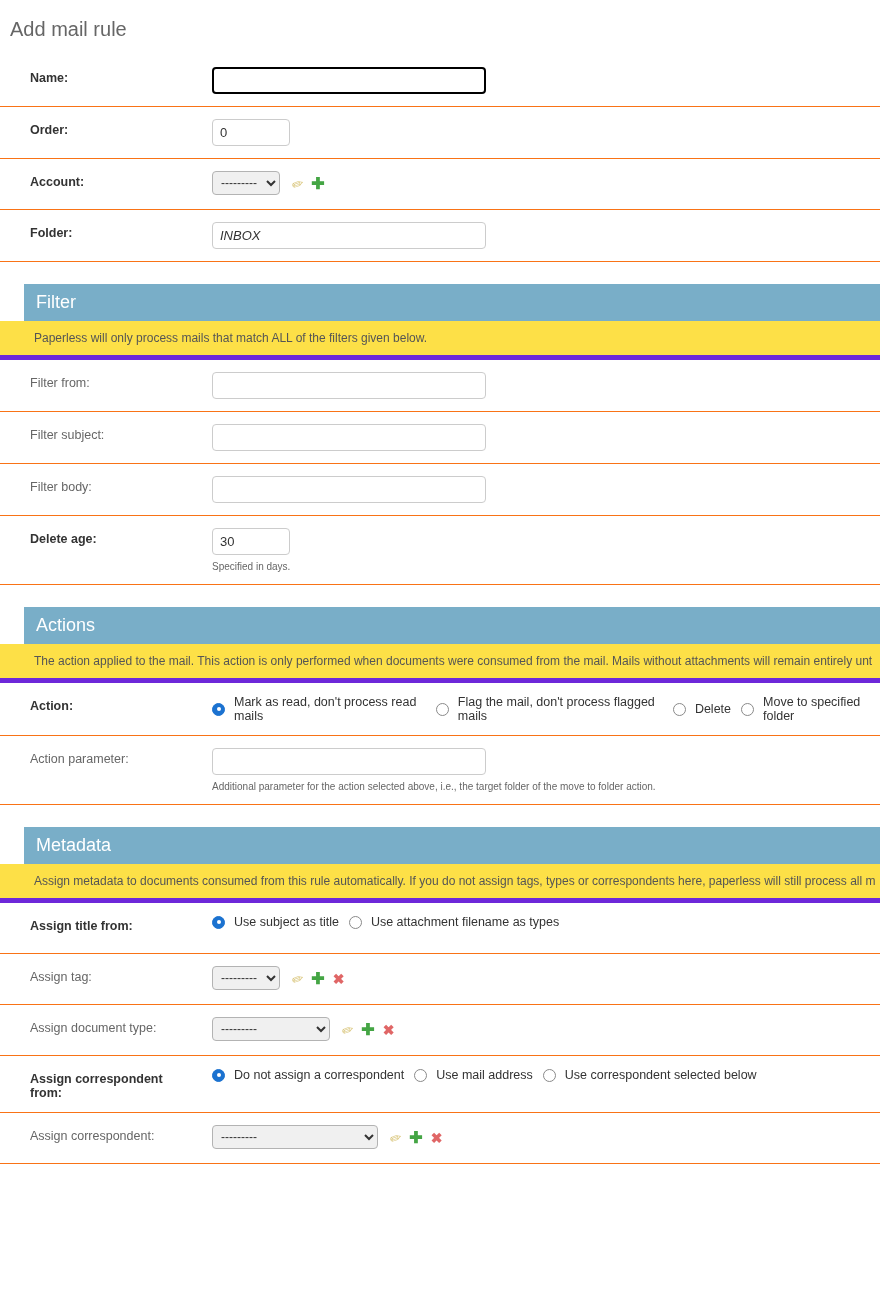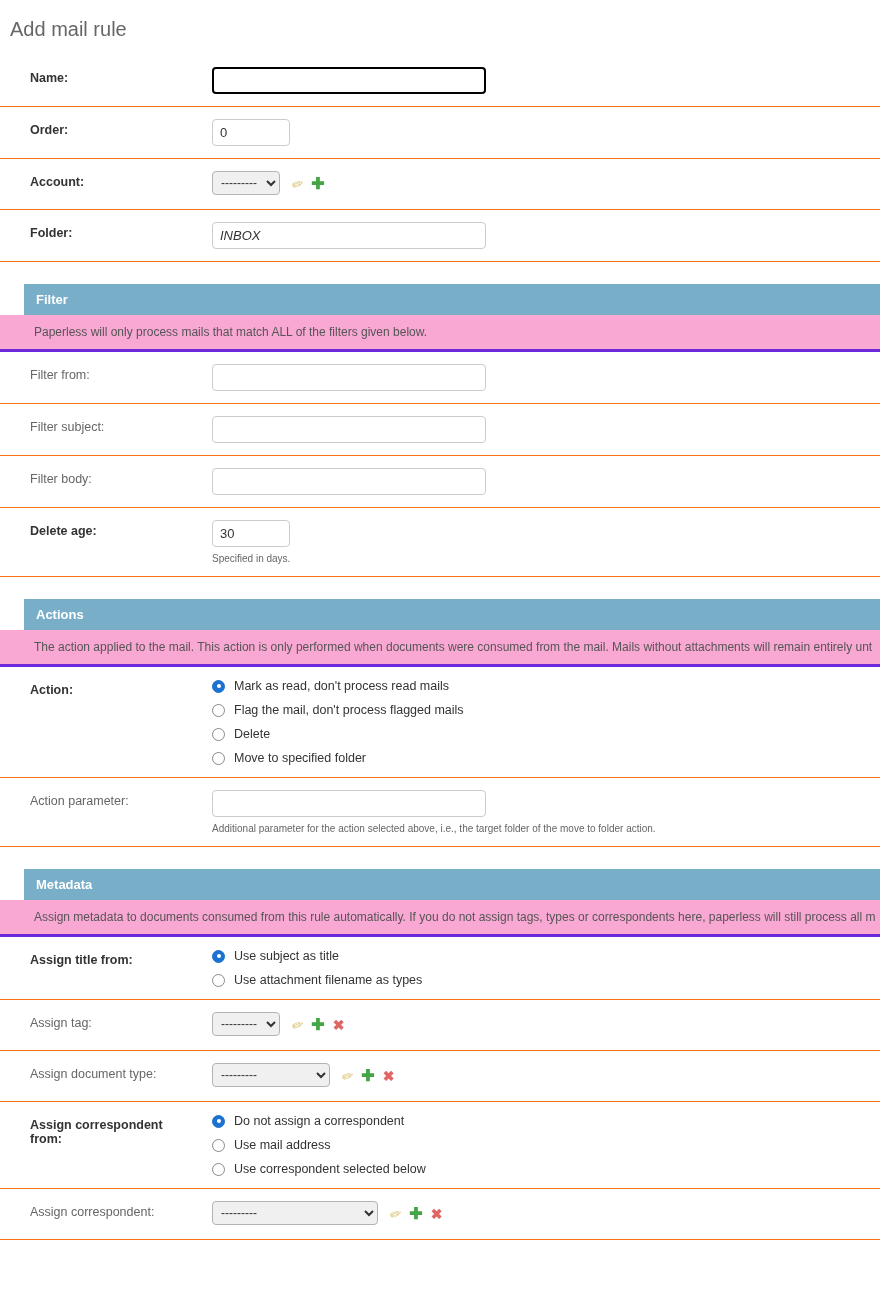--- a/index.html
+++ b/index.html
@@ -97,41 +97,41 @@
     line-height: 1;
     cursor: pointer;
   }
   .ico-edit { color: #d9c57a; transform: rotate(-20deg); }
   .ico-add { color: #44a544; font-weight: bold; font-size: 16px; }
   .ico-del { color: #e06666; font-weight: bold; font-size: 14px; }
 
   .section-header {
     background: #79aec8;
     color: #ffffff;
-    font-size: 13px;
+    font-size: 18px;
     padding: 8px 12px 8px 12px;
     margin: 22px 0 0 24px;
-    font-weight: bold;
+    font-weight: normal;
   }
   .section-note {
     font-size: 12px;
     color: #555555;
     padding: 10px 6px 10px 34px;
-    border-bottom: 3px solid #6d28d9;
-    background: #f9a8d4;
+    border-bottom: 5px solid #6d28d9;
+    background: #fde047;
     white-space: nowrap;
     overflow: hidden;
   }
   .help {
     font-size: 10px;
     color: #666666;
     margin-top: 6px;
   }
 
-  .radio-list { display: flex; flex-direction: column; gap: 10px; text-align: right; }
+  .radio-list { display: flex; flex-direction: row; gap: 10px; }
   .radio-item { display: flex; align-items: center; gap: 9px; font-size: 12.5px; color: #333333; }
   .radio {
     width: 13px;
     height: 13px;
     border-radius: 50%;
     border: 1px solid #8a8a8a;
     background: #ffffff;
     box-sizing: border-box;
     flex: 0 0 13px;
     position: relative;

